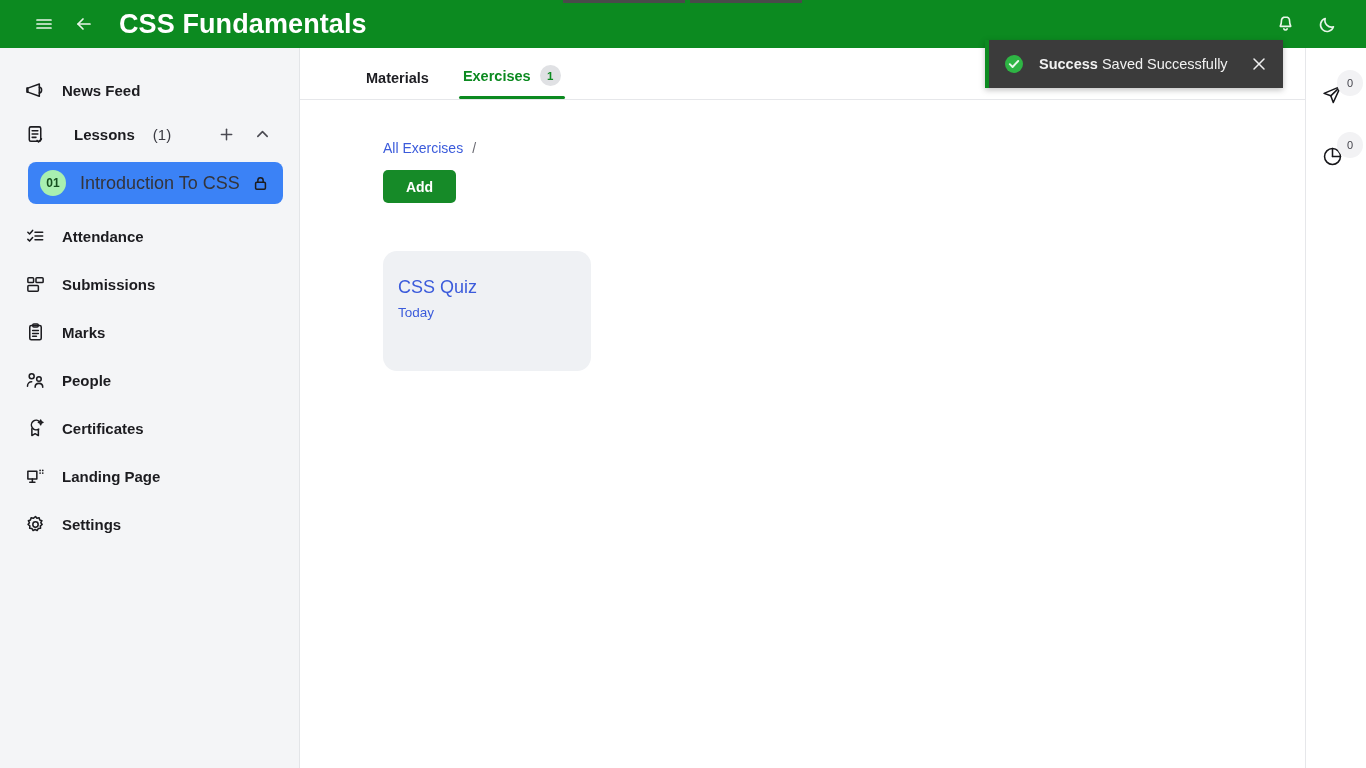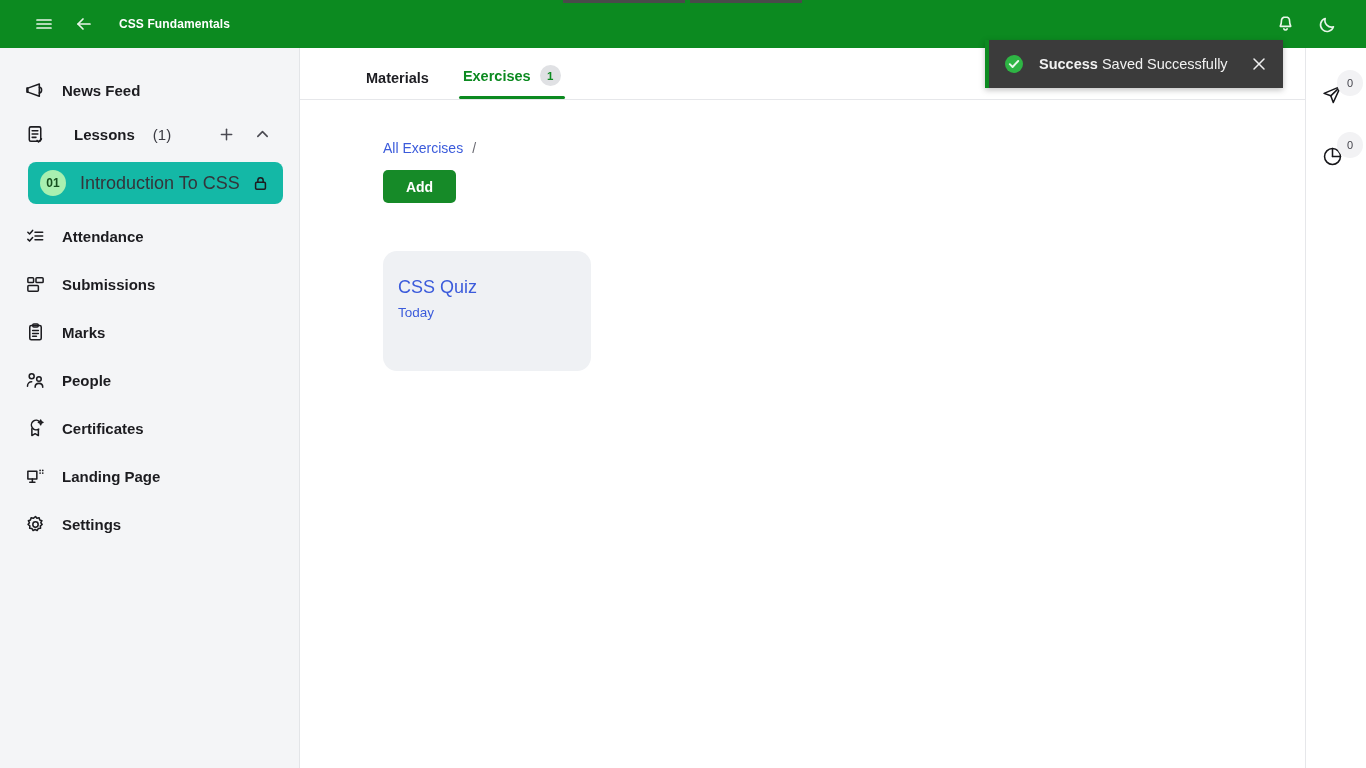--- a/index.html
+++ b/index.html
@@ -20,21 +20,21 @@
   .header {
     position: absolute; top: 0; left: 0; width: 1366px; height: 48px;
     background: #0c8a20; display: flex; align-items: center; z-index: 40;
   }
   .hdr-icon-btn {
     width: 34px; height: 34px; display: flex; align-items: center; justify-content: center;
     cursor: pointer; border: none; background: transparent;
   }
   .hdr-left { display: flex; align-items: center; gap: 6px; padding-left: 27px; }
   .hdr-title {
-    color: #ffffff; font-size: 12px; font-weight: bold; margin-left: 12px;
+    color: #ffffff; font-size: 27px; font-weight: bold; margin-left: 12px;
     letter-spacing: 0.1px; white-space: nowrap;
   }
   .hdr-right { margin-left: auto; display: flex; align-items: center; gap: 8px; padding-right: 22px; }
   .icon-stroke { stroke: #e8f5e9; fill: none; stroke-width: 1.7; stroke-linecap: round; stroke-linejoin: round; }
 
   
   .sidebar {
     position: absolute; top: 48px; left: 0; width: 300px; height: 720px;
     background: #f4f5f7; border-right: 1px solid #e3e5e8; z-index: 20;
     padding-top: 20px;
@@ -48,21 +48,21 @@
   .nav-icon svg { display: block; }
   .ni { stroke: #1c1c20; fill: none; stroke-width: 1.6; stroke-linecap: round; stroke-linejoin: round; }
   .nif { fill: #1c1c20; stroke: none; }
 
   .lessons-row { display: flex; align-items: center; height: 44px; padding-left: 24px; padding-right: 28px; cursor: pointer; gap: 28px; }
   .lessons-row .count { font-size: 15px; font-weight: bold; color: #1c1c20; }
   .lessons-actions { margin-left: auto; display: flex; align-items: center; gap: 18px; }
   .sq-btn { width: 18px; height: 18px; display: flex; align-items: center; justify-content: center; cursor: pointer; }
 
   .lesson-item {
-    margin: 6px 16px 0 28px; height: 42px; border-radius: 8px; background: #14b8a6;
+    margin: 6px 16px 0 28px; height: 42px; border-radius: 8px; background: #3b82f6;
     display: flex; align-items: center; padding: 0 14px 0 12px; cursor: pointer;
   }
   .lesson-num {
     width: 26px; height: 26px; border-radius: 50%; background: #a8f0b0;
     color: #15501f; font-size: 12px; font-weight: bold;
     display: flex; align-items: center; justify-content: center; flex: 0 0 26px;
   }
   .lesson-name { font-size: 18px; color: #34343a; margin-left: 14px; }
   .lesson-lock { margin-left: auto; display: flex; align-items: center; }
 

